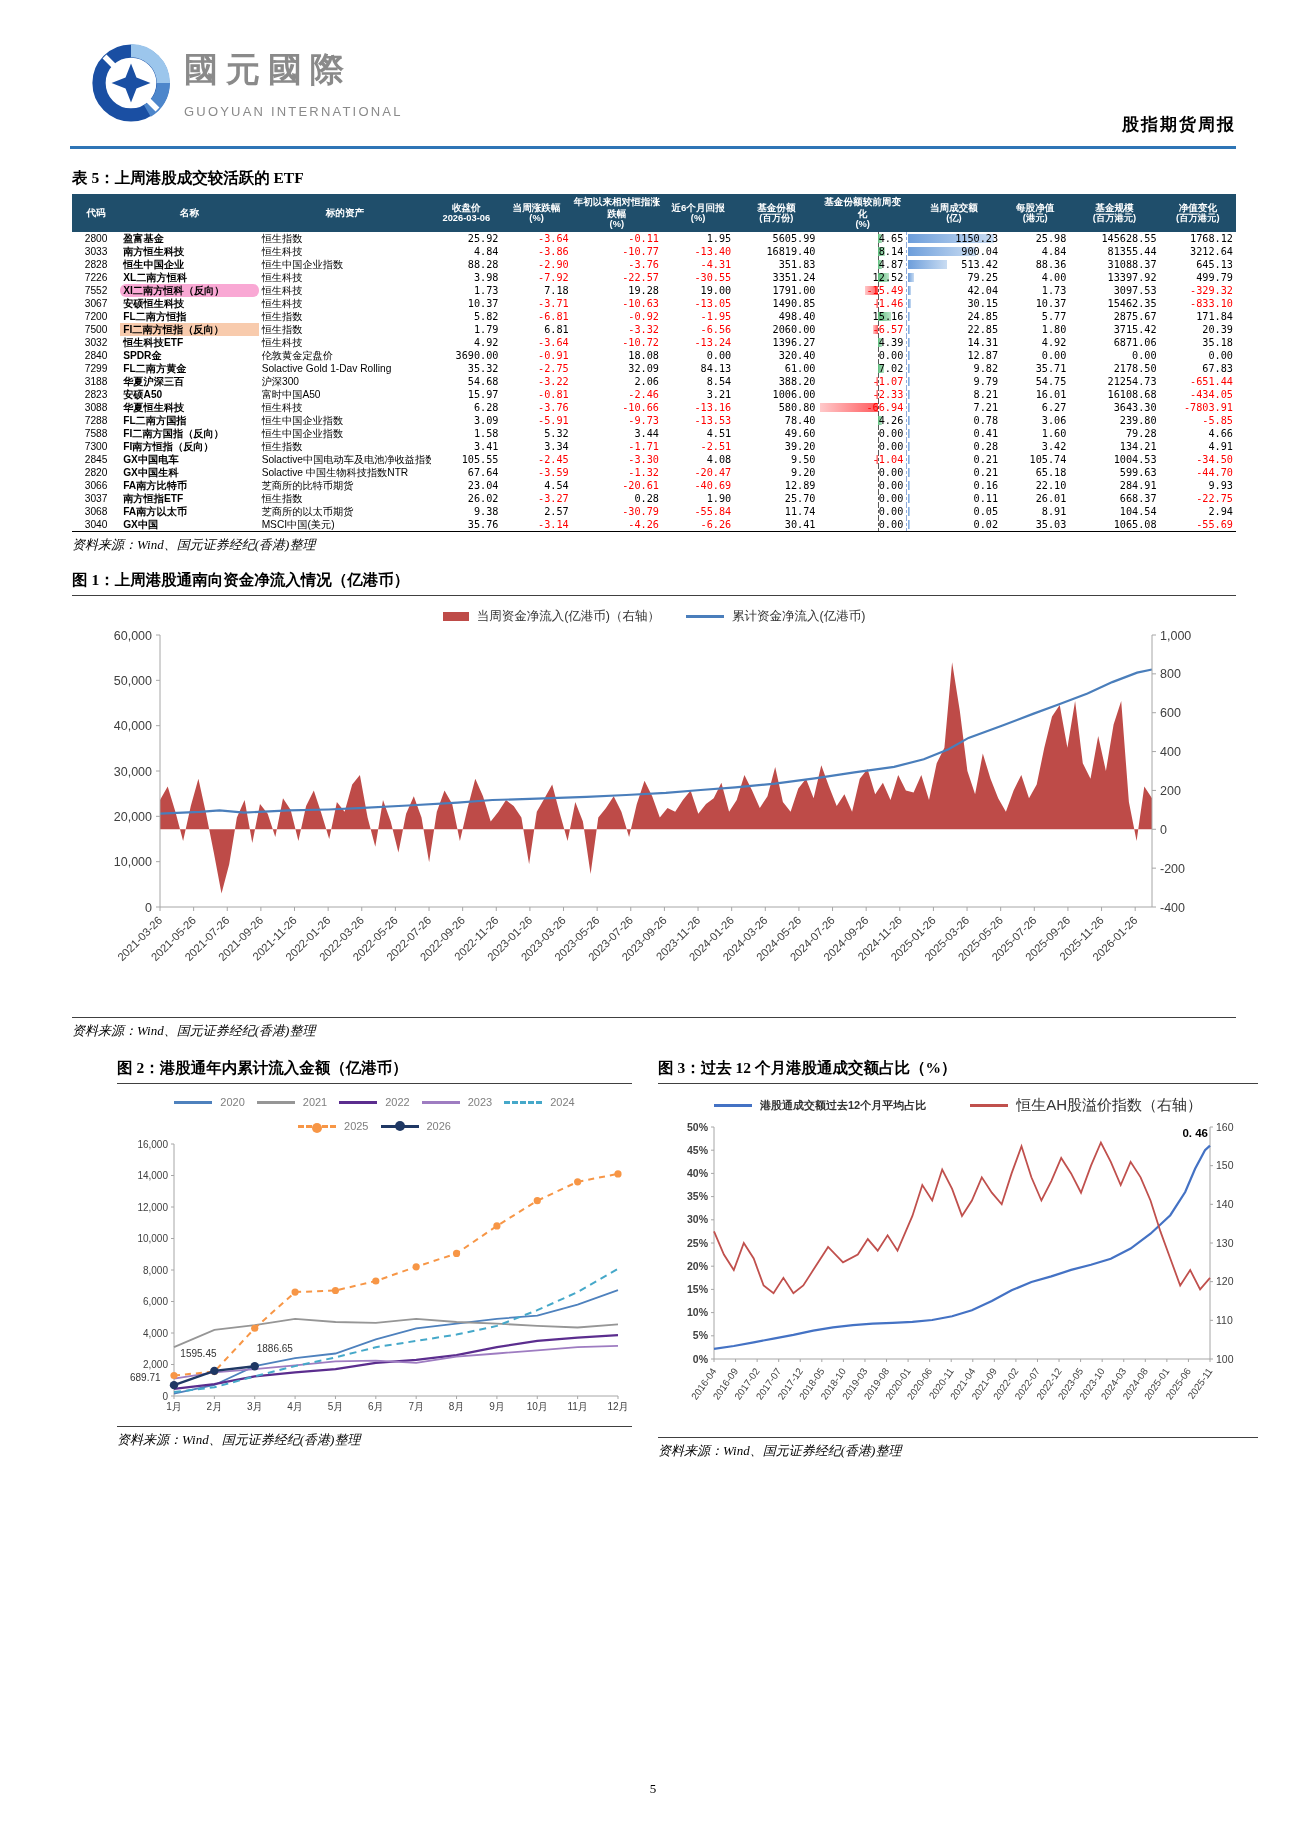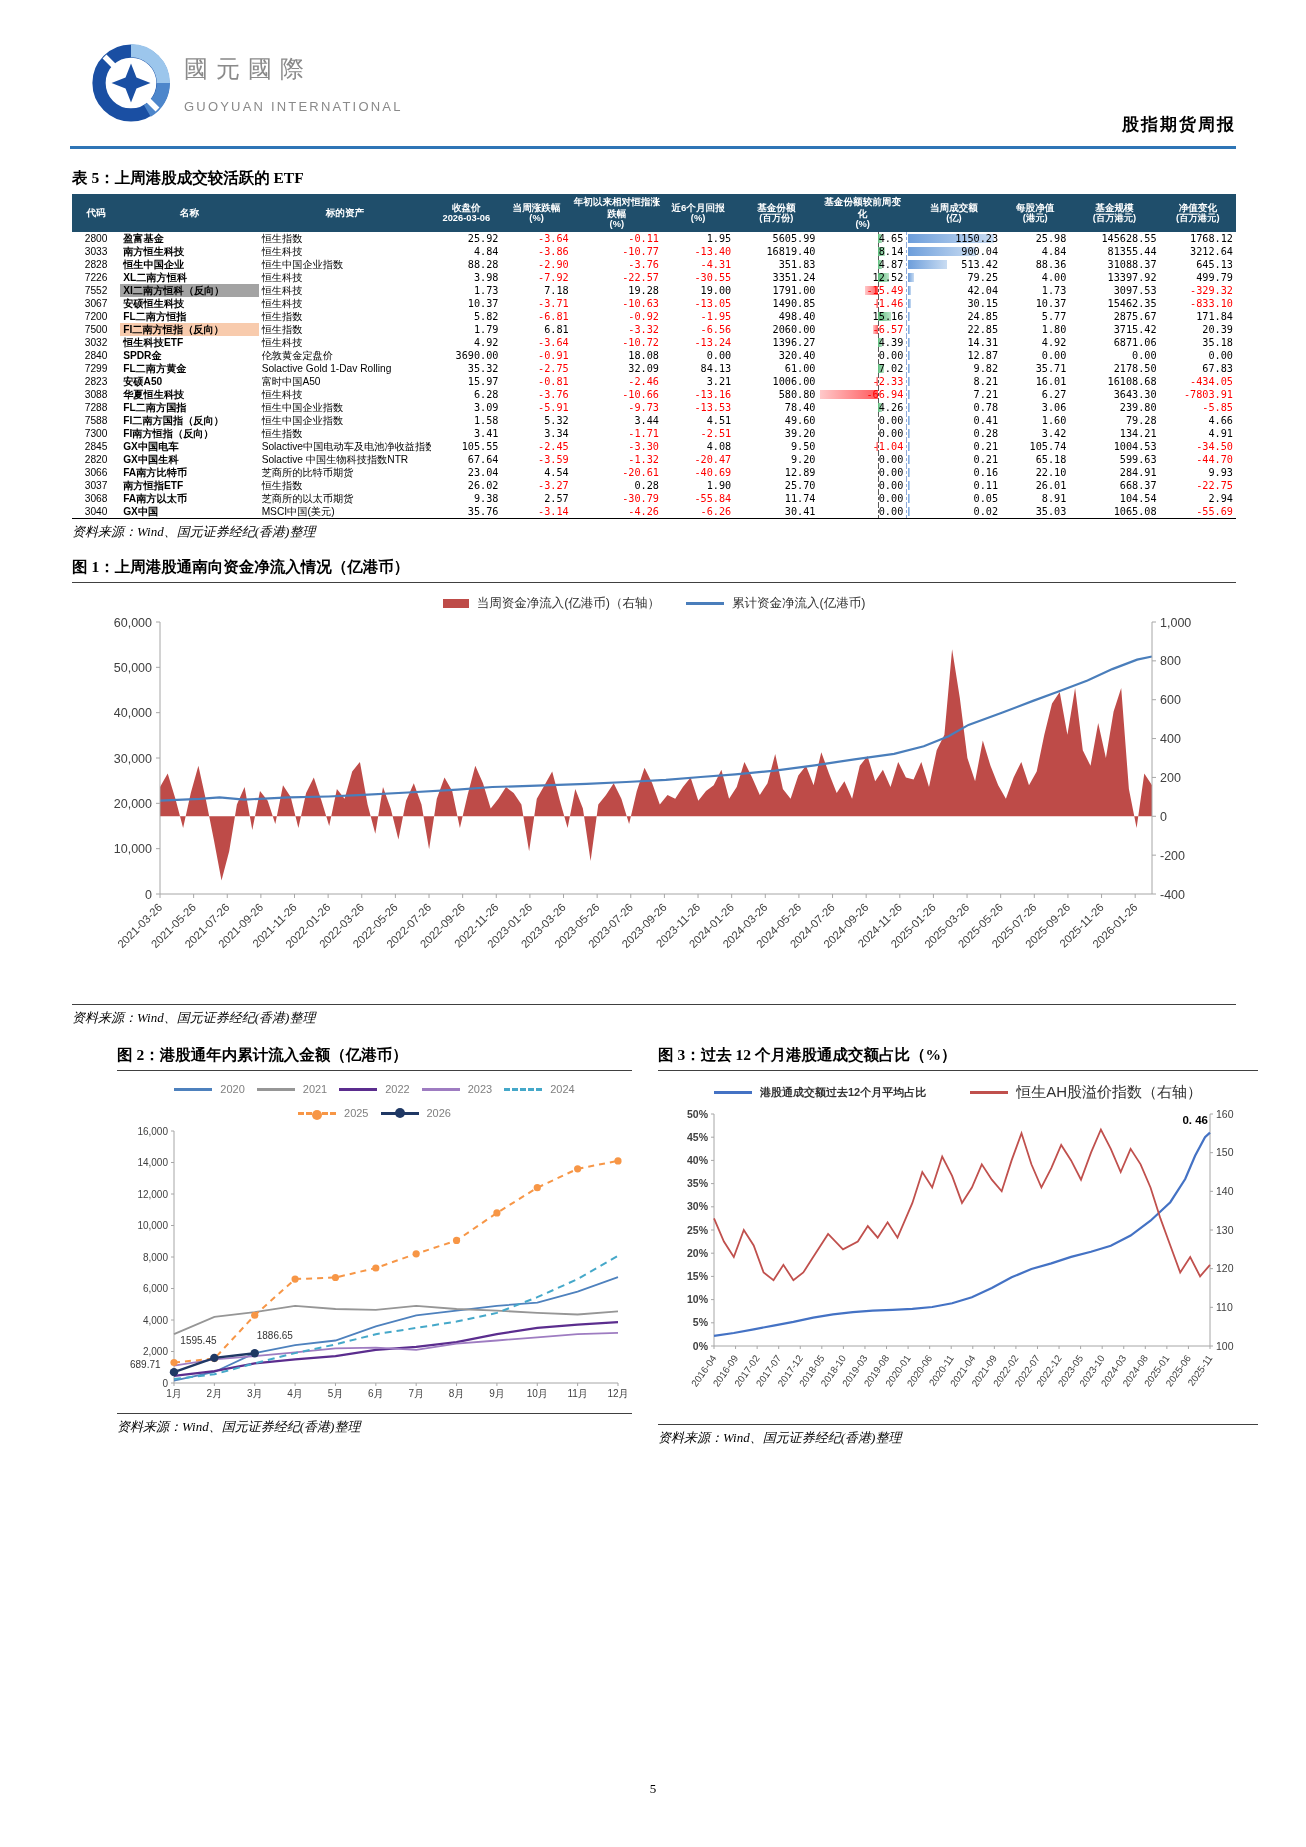--- a/index.html
+++ b/index.html
@@ -1,40 +1,40 @@
 <!DOCTYPE html>
 <html><head>
 <meta charset="utf-8">
 <style>
   html,body{margin:0;padding:0;background:#e8e8e8;}
   .page{position:relative;width:1306px;height:1847px;background:#fff;margin:0 auto;
         font-family:"Liberation Sans","DejaVu Sans",sans-serif;color:#000;overflow:hidden;}
   
   .hdr{position:absolute;left:92px;top:44px;right:70px;height:98px;}
   .logo-wrap{display:flex;align-items:center;gap:14px;}
-  .logo-txt .cn{font-size:24px;color:#8a8a8a;letter-spacing:8px;font-weight:400;line-height:1.1;}
+  .logo-txt .cn{font-size:34px;color:#8a8a8a;letter-spacing:8px;font-weight:700;line-height:1.1;}
   .logo-txt .en{font-size:13px;color:#8a8a8a;letter-spacing:2.2px;margin-top:16px;}
   .report-type{position:absolute;right:0;bottom:6px;font-size:17px;font-weight:bold;letter-spacing:2px;
                font-family:"Liberation Serif","DejaVu Serif",serif;}
   .blue-rule{position:absolute;left:70px;right:70px;top:146px;height:3px;background:#2E75B6;}
   
   .content{position:absolute;left:72px;right:70px;top:168px;}
   .sec-title{font-size:15.5px;font-weight:bold;font-family:"Liberation Serif","DejaVu Serif",serif;margin:0 0 5px 0;}
   .src{font-style:italic;font-family:"Liberation Serif","DejaVu Serif",serif;font-size:13px;padding:4px 0 2px 0;}
   
   table.etf{border-collapse:collapse;width:100%;table-layout:fixed;border-bottom:1.4px solid #000;}
   table.etf thead th{background:#1F4E6B;color:#fff;font-weight:bold;padding:2px 1px;font-size:9.6px;
                      line-height:1.2;vertical-align:middle;}
   table.etf thead .s{display:block;font-size:9.3px;}
   table.etf td{padding:0 3px;height:13px;line-height:13px;font-size:10.2px;white-space:nowrap;overflow:hidden;}
   td.c-code{text-align:center;}
   td.c-name{font-weight:bold;}
   td.num,td.chg,td.to{text-align:right;font-family:"DejaVu Sans Mono","Liberation Mono",monospace;font-size:9.6px;}
   .neg{color:#FF0000;}
-  td.hl-y{background:#a3a3a3;}
+  td.hl-y{background:#f9a8d4;border-radius:6px;}
   td.hl-p{background:#F8CBAD;}
   td.chg{position:relative;padding-right:28px;border-right:1px dashed #8FAADC;}
   td.chg::after{content:"";position:absolute;left:68%;top:0;bottom:0;border-left:1px dashed #595959;}
   td.chg span{position:relative;z-index:2;}
   i.cbar{position:absolute;top:2px;bottom:2px;z-index:1;}
   i.cbar.pos{left:68%;background:linear-gradient(90deg,#5FBF7E,#B9E3C6);}
   i.cbar.negb{right:32%;background:linear-gradient(90deg,#FFC9CA,#FF5B5E);}
   td.to{position:relative;padding-right:5px;}
   td.to span{position:relative;z-index:2;}
   i.tbar{position:absolute;left:1px;top:2px;bottom:2px;z-index:1;background:linear-gradient(90deg,#6D9EDB,#C9DCF2);}
@@ -274,20 +274,35 @@
             <td class="num">35.32</td>
             <td class="num neg">-2.75</td>
             <td class="num">32.09</td>
             <td class="num">84.13</td>
             <td class="num">61.00</td>
             <td class="chg"><i class="cbar pos" style="width: 6.1px;"></i><span>7.02</span></td>
             <td class="to"><i class="tbar" style="width: 1.5px;"></i><span>9.82</span></td>
             <td class="num">35.71</td>
             <td class="num">2178.50</td>
             <td class="num">67.83</td>
+          </tr>
+          <tr>
+            <td class="c-code">3188</td>
+            <td class="c-name">华夏沪深三百</td>
+            <td class="c-und">沪深300</td>
+            <td class="num">54.68</td>
+            <td class="num neg">-3.22</td>
+            <td class="num">2.06</td>
+            <td class="num">8.54</td>
+            <td class="num">388.20</td>
+            <td class="chg"><i class="cbar negb" style="width: 2px;"></i><span class="neg">-1.07</span></td>
+            <td class="to"><i class="tbar" style="width: 1.5px;"></i><span>9.79</span></td>
+            <td class="num">54.75</td>
+            <td class="num">21254.73</td>
+            <td class="num neg">-651.44</td>
           </tr>
           <tr>
             <td class="c-code">2823</td>
             <td class="c-name">安硕A50</td>
             <td class="c-und">富时中国A50</td>
             <td class="num">15.97</td>
             <td class="num neg">-0.81</td>
             <td class="num neg">-2.46</td>
             <td class="num">3.21</td>
             <td class="num">1006.00</td>

